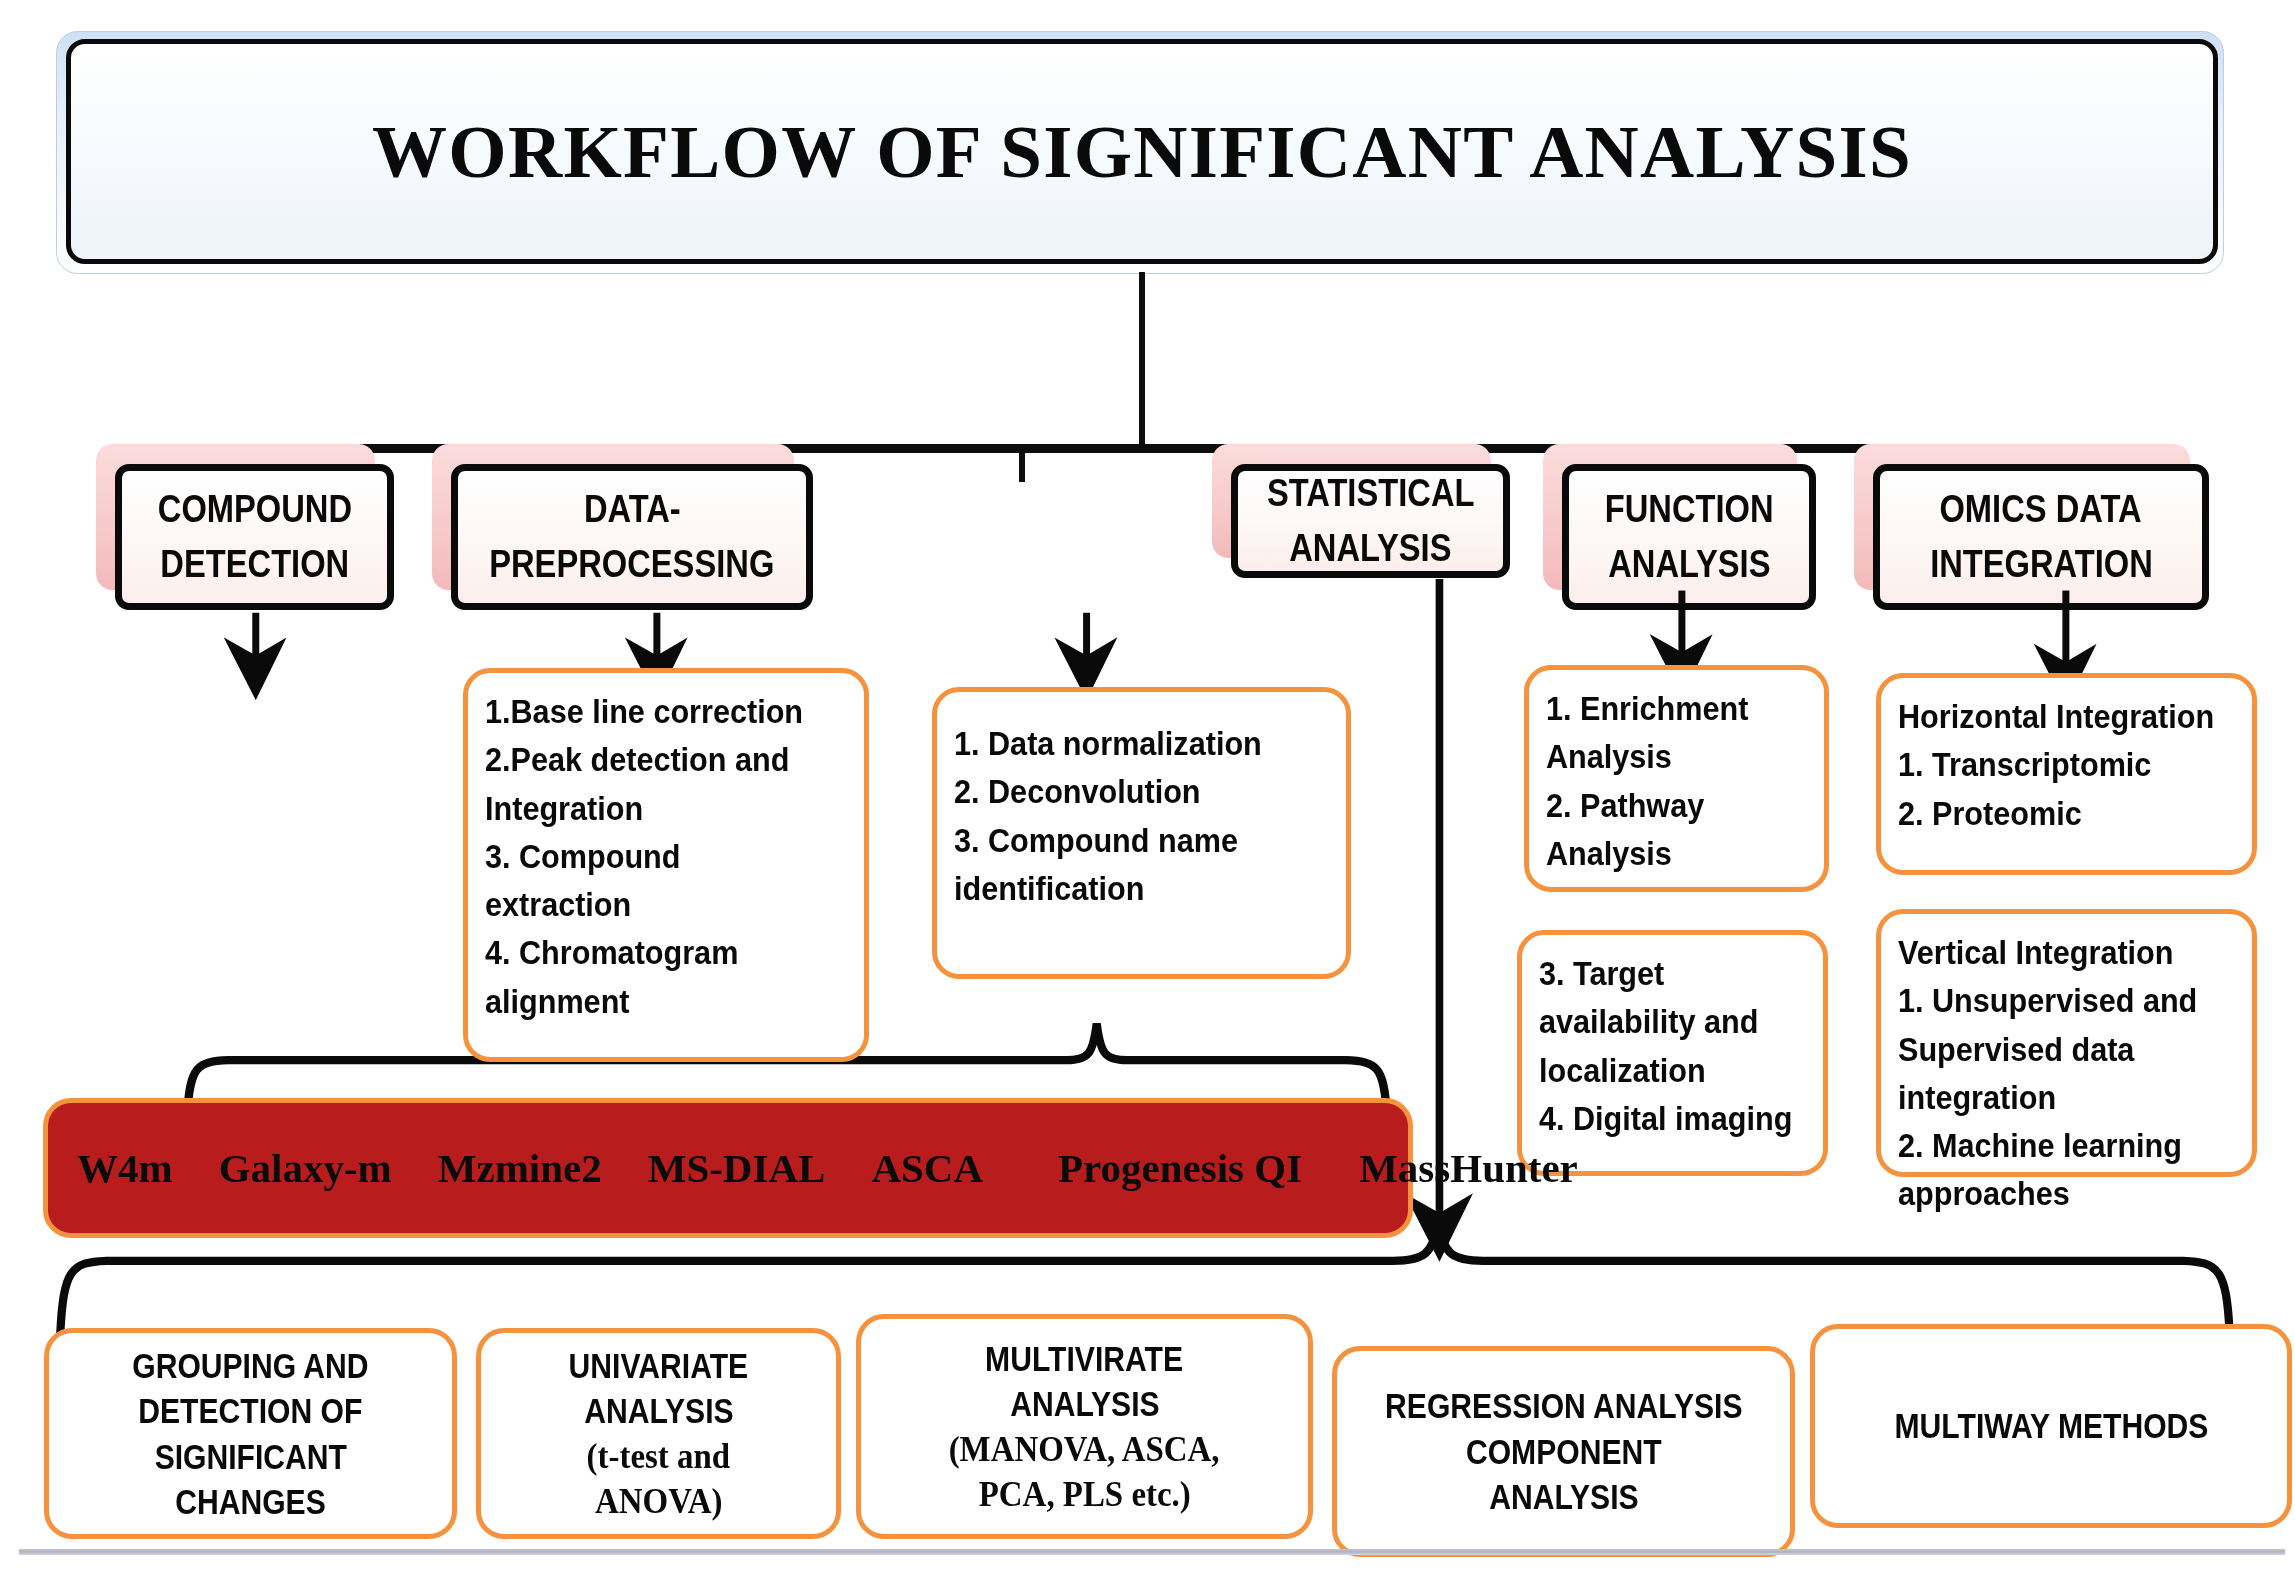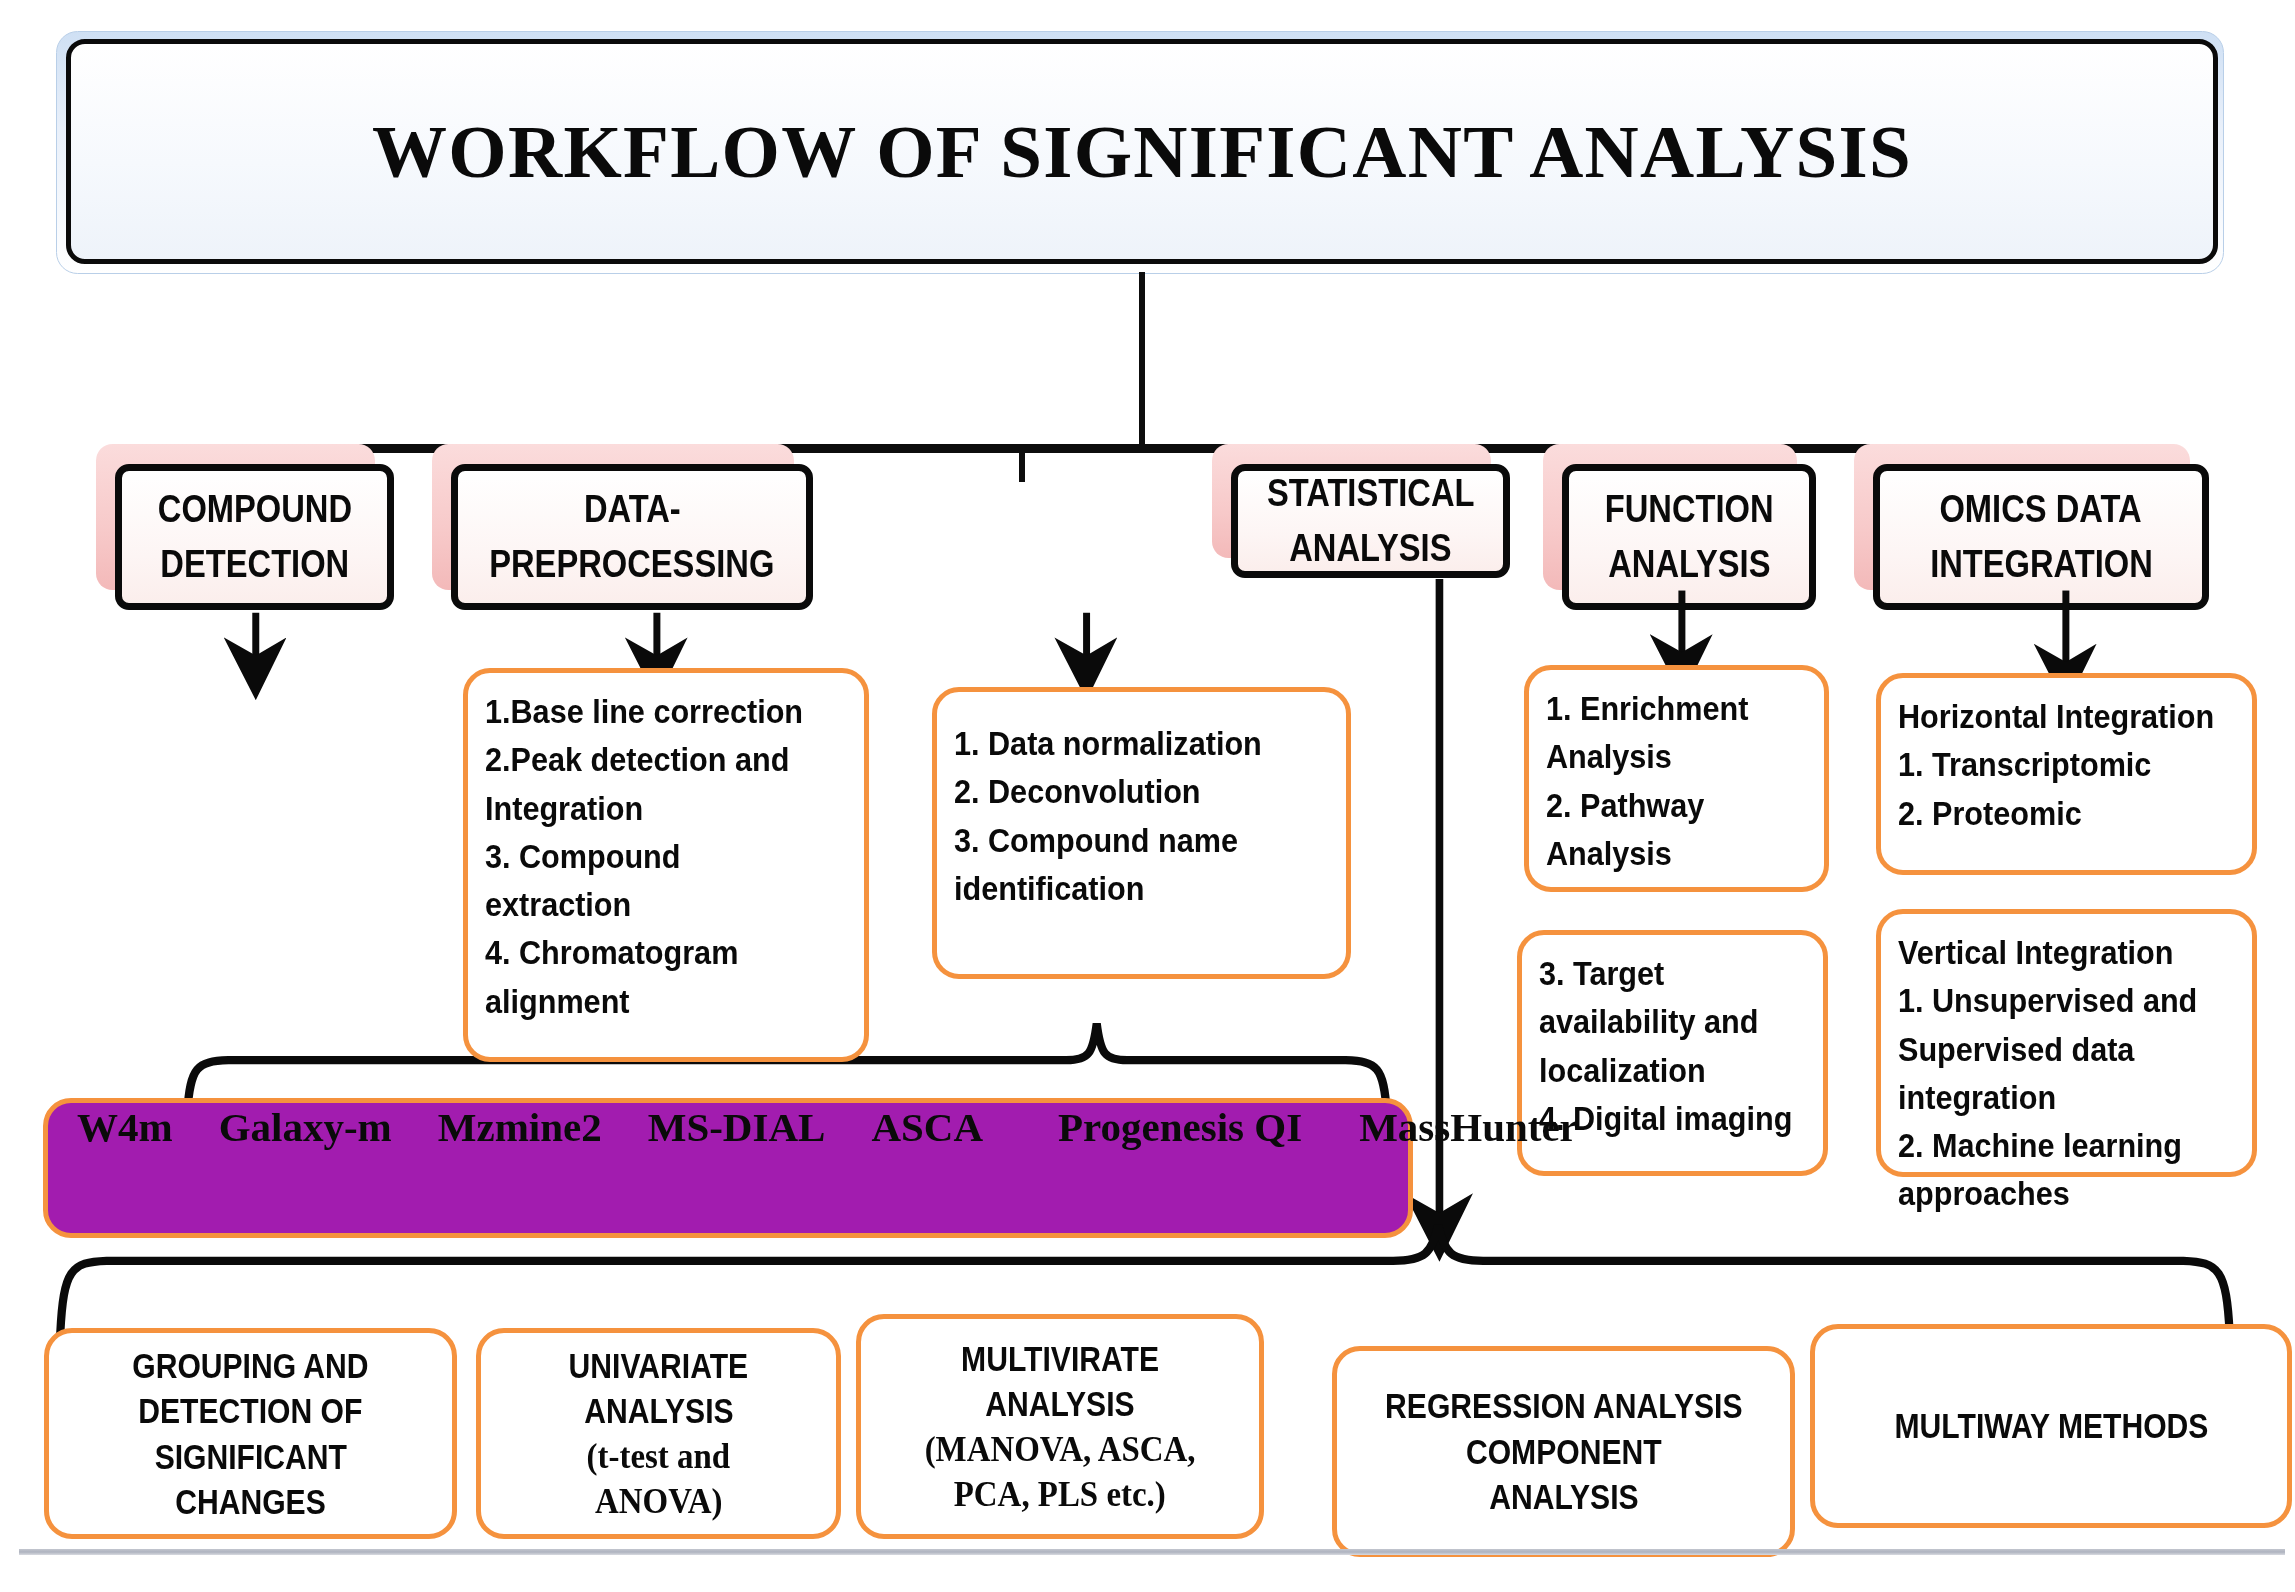--- a/index.html
+++ b/index.html
@@ -102,23 +102,24 @@
     transform: scaleX(0.9);
     transform-origin: left center;
     white-space: nowrap;
   }
 
   
   .tools-bar {
     position: absolute;
     border: 5.7px solid #F5923E;
     border-radius: 28px;
-    background: #a21caf;
+    background: #b91c1c;
     box-sizing: border-box;
     display: flex;
+    align-items: center;
   }
   .tool-item {
     font-family: "Liberation Serif", "DejaVu Serif", serif;
     font-weight: bold;
     font-size: 41px;
     color: #0a0a0a;
     white-space: nowrap;
   }
 
   
@@ -311,21 +312,21 @@
     <div class="bl">CHANGES</div>
   </div>
 
   <div class="bbox" style="left:476px; top:1328px; width:365px; height:211px;">
     <div class="bl">UNIVARIATE</div>
     <div class="bl">ANALYSIS</div>
     <div class="bl serif">(t-test and</div>
     <div class="bl serif">ANOVA)</div>
   </div>
 
-  <div class="bbox" style="left:856px; top:1314px; width:408px; height:225px;">
+  <div class="bbox" style="left:856px; top:1314px; width:457px; height:225px;">
     <div class="bl">MULTIVIRATE</div>
     <div class="bl">ANALYSIS</div>
     <div class="bl serif">(MANOVA,  ASCA,</div>
     <div class="bl serif">PCA, PLS etc.)</div>
   </div>
 
   <div class="bbox" style="left:1332px; top:1328px; width:463px; height:211px;margin-top:18px;">
     <div class="bl">REGRESSION ANALYSIS</div>
     <div class="bl">COMPONENT</div>
     <div class="bl">ANALYSIS</div>

